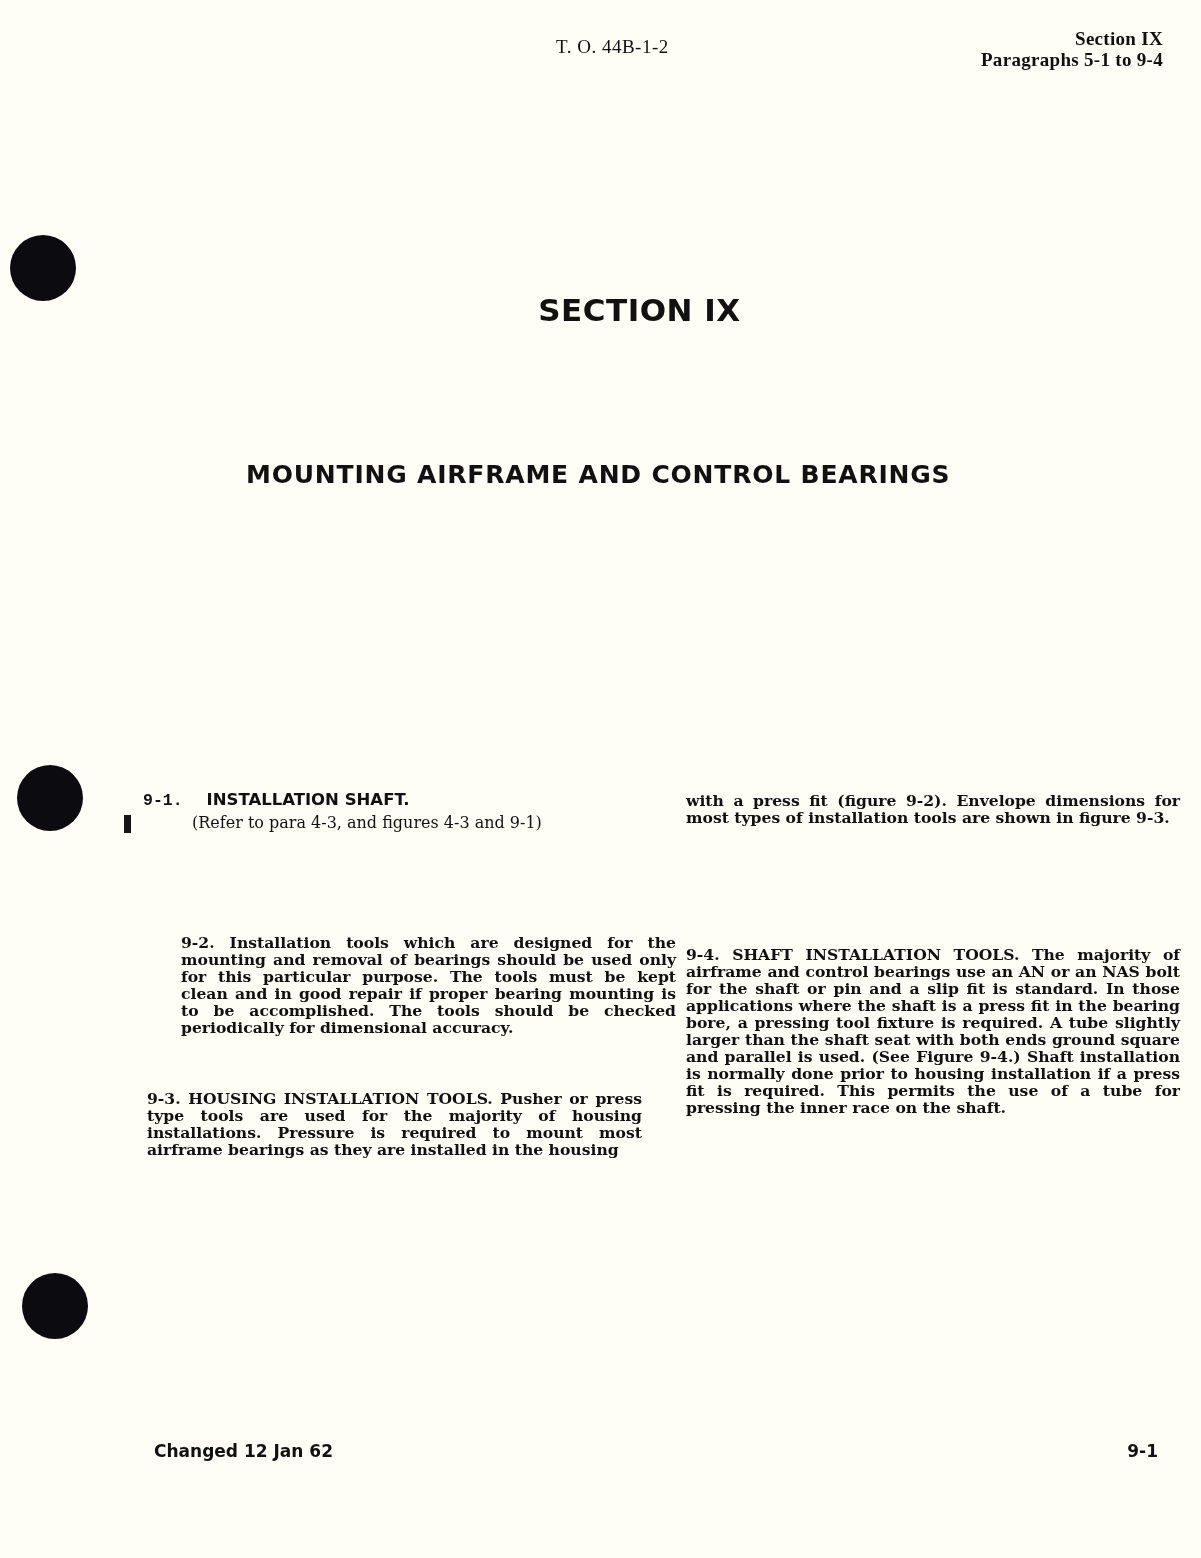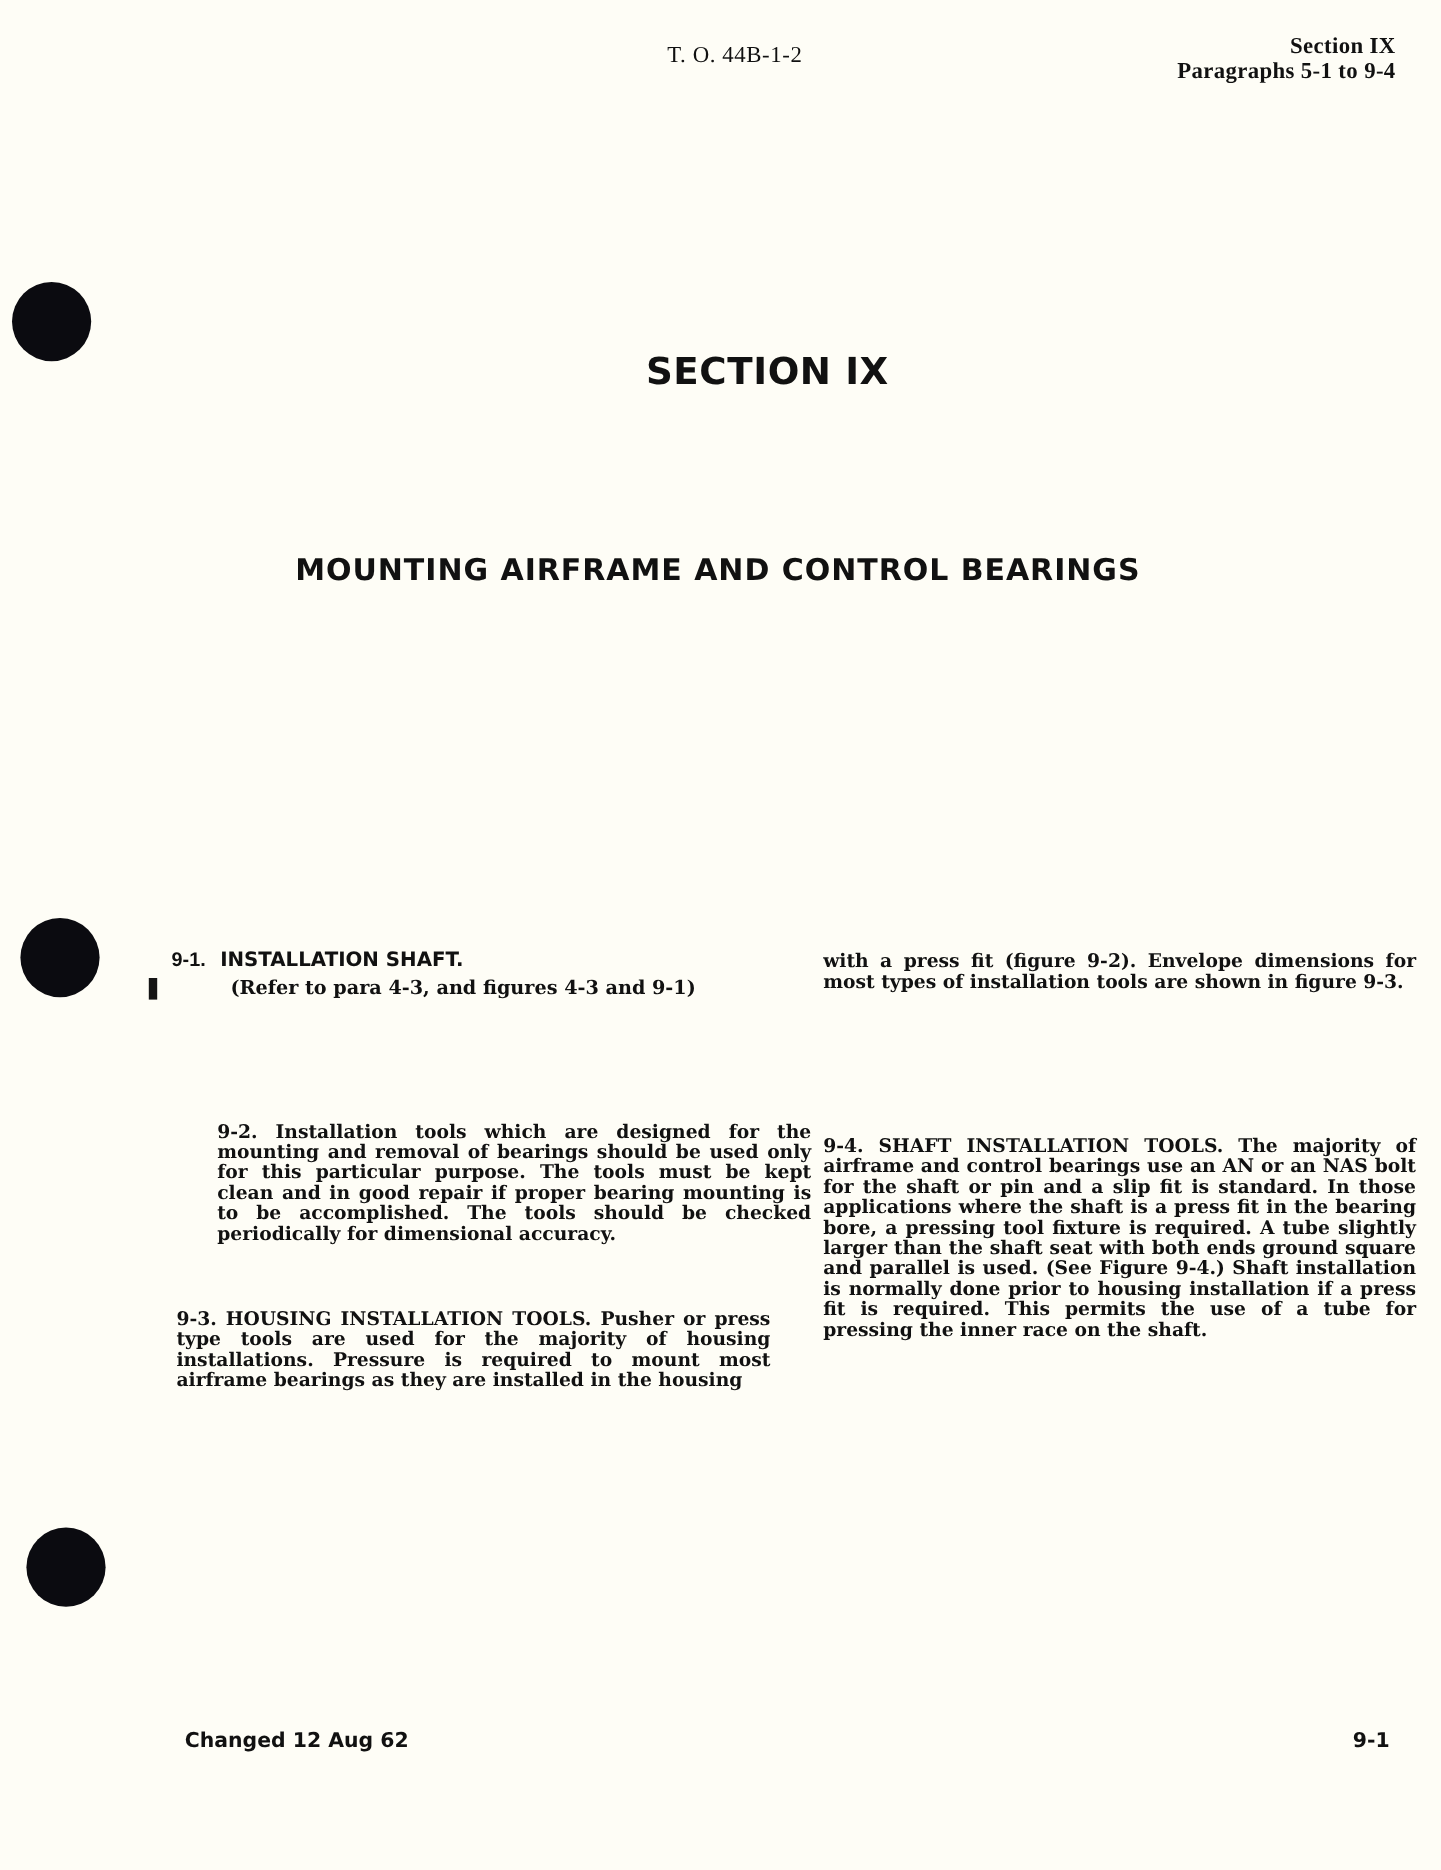--- a/index.html
+++ b/index.html
@@ -39,25 +39,25 @@
       font-size: 25px;
       letter-spacing: 0.8px;
       white-space: nowrap;
     }
 
     .para-head {
       left: 143px; top: 790px;
       font-size: 16.5px;
       white-space: nowrap;
     }
-    .para-head .num { font-family: Liberation Sans, sans-serif; font-weight: bold; margin-right: 12px; }
+    .para-head .num { font-family: Liberation Mono, monospace; font-weight: bold; margin-right: 24px; }
     .para-ref {
       left: 192px; top: 813px;
       font-size: 16px;
-      font-weight: bold;
+      font-weight: normal;
       white-space: nowrap;
     }
     .change-bar {
       left: 124px; top: 815px;
       width: 7px; height: 18px;
       background: #151515;
     }
 
     .body-block {
       font-size: 15.6px;
@@ -94,14 +94,14 @@
 <div class="abs change-bar"></div>
 <div class="abs serif para-ref">(Refer to para 4-3, and figures 4-3 and 9-1)</div>
 
 <div class="abs serif body-block col-right" style="top:792px;">with a press fit (figure 9-2).  Envelope dimensions for most types of installation tools are shown in figure 9-3.</div>
 
 <div class="abs serif body-block col-left" style="top:934px;margin-left:34px;">9-2. Installation tools which are designed for the mounting and removal of bearings should be used only for this particular purpose.  The tools must be kept clean and in good repair if proper bearing mounting is to be accomplished.  The tools should be checked periodically for dimensional accuracy.</div>
 <div class="abs serif body-block col-left" style="top:1090px;">9-3. HOUSING INSTALLATION TOOLS.  Pusher or press type tools are used for the majority of housing installations.  Pressure is required to mount most airframe bearings as they are installed in the housing</div>
 
 <div class="abs serif body-block col-right" style="top:946px;">9-4. SHAFT INSTALLATION TOOLS.  The majority of airframe and control bearings use an AN or an NAS bolt for the shaft or pin and a slip fit is standard.  In those applications where the shaft is a press fit in the bearing bore, a pressing tool fixture is required.  A tube slightly larger than the shaft seat with both ends ground square and parallel is used.  (See Figure 9-4.)  Shaft installation is normally done prior to housing installation if a press fit is required.  This permits the use of a tube for pressing the inner race on the shaft.</div>
 
-<div class="abs sans-bold footer-left">Changed 12 Aug 62</div>
+<div class="abs sans-bold footer-left">Changed 12 Jan 62</div>
 <div class="abs sans-bold footer-right">9-1</div>
 
 </body></html>

